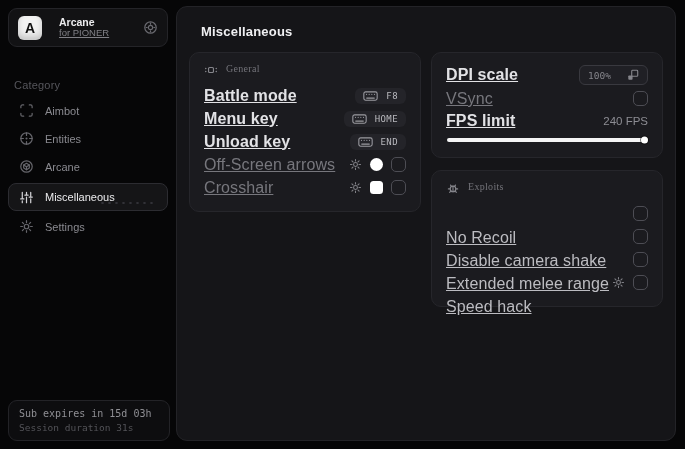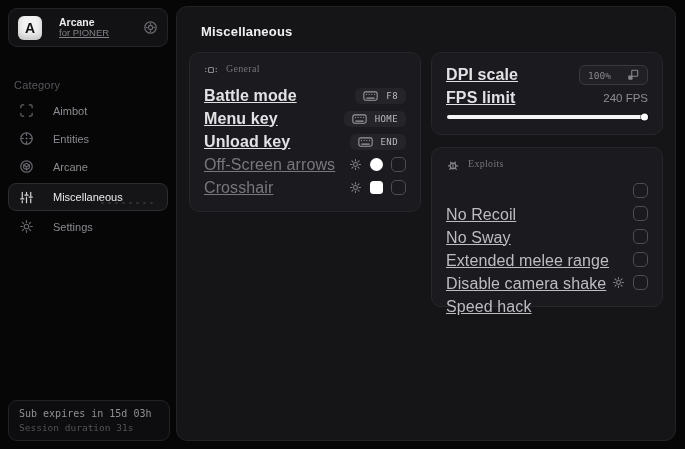--- a/index.html
+++ b/index.html
@@ -29,21 +29,21 @@
   }
   .logo-text { flex: 1; line-height: 1.15; margin-left: 8px; }
   .app-name { color: #ececee; font-size: 10.5px; font-weight: 700; }
   .app-sub { color: #808086; font-size: 9.5px; text-decoration: underline; }
   .logo-action { color: #6a6a70; width: 15px; height: 15px; }
 
   .category-label { color: #56565c; font-size: 11px; margin: 32px 0 6px 6px; letter-spacing: .2px; }
 
   .nav { display: flex; flex-direction: column; }
   .nav-item {
-    display: flex; align-items: center; gap: 19px;
+    display: flex; align-items: center; gap: 11px;
     height: 27px; padding: 0 10px; margin-bottom: 1px;
     border: 1px solid transparent; border-radius: 8px;
     color: #8a8a90; font-size: 11px; cursor: default; position: relative;
   }
   .nav-item .nav-icon { width: 15px; height: 15px; color: #66666c; }
   .nav-item.active {
     background: #151517; border-color: #2c2c31; color: #eaeaec; height: 28px; margin: 2px 0;
   }
   .nav-item.active .nav-icon { color: #d3d3d7; }
   .nav-dots {
@@ -287,20 +287,24 @@
             <span>100%</span>
             <span class="scale-ic">
               <svg class="ic" viewBox="0 0 14 14">
                   <rect x="5.5" y="1.5" width="7" height="7" rx="1"></rect>
                   <rect x="1.5" y="7.5" width="5" height="5" rx="1" fill="currentColor" stroke="none"></rect>
                 </svg>
             </span>
           </span>
         </div>
 
+        <div class="row">
+          <span class="row-label dim">VSync</span>
+          <span class="checkbox"></span>
+        </div>
 
         <div class="row" style="height:21px">
           <span class="row-label">FPS limit</span>
           <span class="fps-value">240 FPS</span>
         </div>
         <div class="slider">
           <span class="slider-knob"></span>
         </div>
       </section>
 
@@ -313,29 +317,25 @@
               </svg>
           </span>
           <span>Exploits</span>
         </header>
 
         <div class="row">
           <span class="row-label mid">No Recoil</span>
           <span class="checkbox"></span>
         </div>
         <div class="row">
-          <span class="row-label mid">No Sway</span>
+          <span class="row-label mid">Disable camera shake</span>
           <span class="checkbox"></span>
         </div>
         <div class="row">
           <span class="row-label mid">Extended melee range</span>
-          <span class="checkbox"></span>
-        </div>
-        <div class="row">
-          <span class="row-label mid">Disable camera shake</span>
           <span class="checkbox"></span>
         </div>
         <div class="row">
           <span class="row-label mid">Speed hack</span>
           <span class="controls">
             <span class="gear-btn">
               <svg class="ic" viewBox="0 0 16 16">
                   <circle cx="8" cy="8" r="2.4"></circle>
                   <path d="M8 1.8v1.9M8 12.3v1.9M1.8 8h1.9M12.3 8h1.9M3.6 3.6l1.3 1.3M11.1 11.1l1.3 1.3M12.4 3.6l-1.3 1.3M4.9 11.1l-1.3 1.3"></path>
                 </svg>

